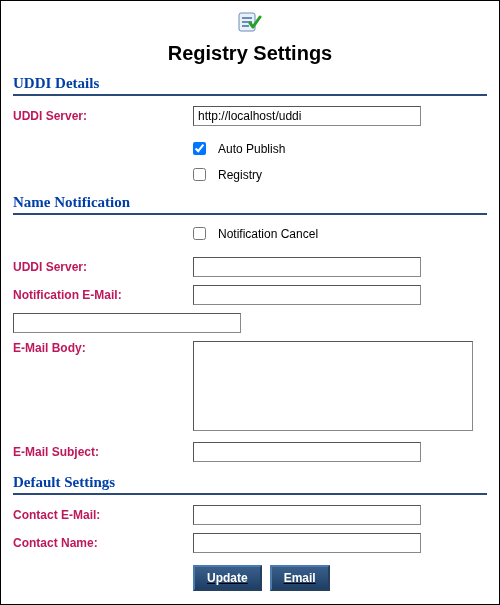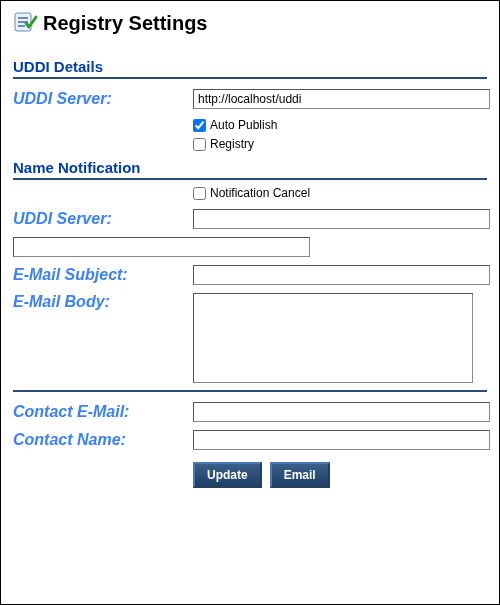--- a/index.html
+++ b/index.html
@@ -13,57 +13,58 @@
   .frame {
     width: 500px;
     height: 605px;
     border: 1px solid #000;
     padding: 8px 12px 12px 12px;
   }
   .page-title {
     display: flex;
     align-items: center;
     gap: 4px;
-    margin-bottom: 20px;
+    margin-bottom: 10px;
+    flex-direction: column;
   }
   .page-title h1 {
     margin: 0;
     font-size: 20px;
     font-weight: bold;
     color: #000;
   }
   .section-header {
     color: #003ea8;
     font-size: 15px;
     font-weight: bold;
     margin-top: 8px;
     margin-bottom: 2px;
+    font-family: Liberation Serif, serif;
   }
   .section-rule {
     height: 2px;
     background: #2a4a7a;
     margin-bottom: 6px;
   }
   .row {
     display: flex;
     align-items: center;
     padding: 4px 0;
   }
   .row-ta { align-items: flex-start; }
   .row .label {
     width: 180px;
     font-weight: bold;
-    color: #3b82f6;
-    font-size: 16px;
+    color: #be185d;
+    font-size: 12px;
     flex-shrink: 0;
-    font-style: italic;
   }
   .row .control { flex: 1; }
   .text-input {
-    width: 297px;
+    width: 228px;
     height: 20px;
     border: 1px solid #888;
     border-top-color: #555;
     border-left-color: #555;
     background: #fff;
     font-size: 12px;
     padding: 1px 4px;
   }
   .textarea-input {
     width: 280px;
@@ -72,36 +73,37 @@
     border-top-color: #555;
     border-left-color: #555;
     background: #fff;
     font-size: 12px;
     padding: 2px 4px;
     resize: none;
     overflow-y: scroll;
   }
   .check-row {
     display: flex;
-    align-items: flex-end;
-    gap: 4px;
+    align-items: flex-start;
+    gap: 12px;
     padding-left: 180px;
-    margin: 5px 0;
+    margin: 12px 0;
     font-size: 12px;
   }
   .check-row input {
     width: 13px;
     height: 13px;
     margin: 0;
   }
   .button-row {
     display: flex;
     gap: 8px;
     padding-left: 180px;
     margin-top: 8px;
+    text-decoration: underline;
   }
   .btn {
     background: linear-gradient(#3a5f8a, #1d3f66);
     border: 2px outset #4b7ab0;
     color: #fff;
     font-weight: bold;
     font-size: 12px;
     padding: 4px 12px;
     cursor: pointer;
   }
@@ -152,41 +154,48 @@
     <span>Notification Cancel</span>
   </div>
 
   <div class="row">
     <div class="label">UDDI Server:</div>
     <div class="control">
       <input type="text" class="text-input" value="" style="">
     </div>
   </div>
 
-
-  <div class="row">
-    <div class="control">
-      <input type="text" class="text-input" value="" style="">
-    </div>
-  </div>
-
-  <div class="row">
-    <div class="label">E-Mail Subject:</div>
+  <div class="row">
+    <div class="label">Notification E-Mail:</div>
+    <div class="control">
+      <input type="text" class="text-input" value="" style="">
+    </div>
+  </div>
+
+  <div class="row">
     <div class="control">
       <input type="text" class="text-input" value="" style="">
     </div>
   </div>
 
   <div class="row row-ta">
     <div class="label">E-Mail Body:</div>
     <div class="control">
       <textarea class="textarea-input" style=""></textarea>
     </div>
   </div>
 
+  <div class="row">
+    <div class="label">E-Mail Subject:</div>
+    <div class="control">
+      <input type="text" class="text-input" value="" style="">
+    </div>
+  </div>
+
+  <div class="section-header">Default Settings</div>
   <div class="section-rule"></div>
 
   <div class="row">
     <div class="label">Contact E-Mail:</div>
     <div class="control">
       <input type="text" class="text-input" value="" style="">
     </div>
   </div>
 
   <div class="row">

